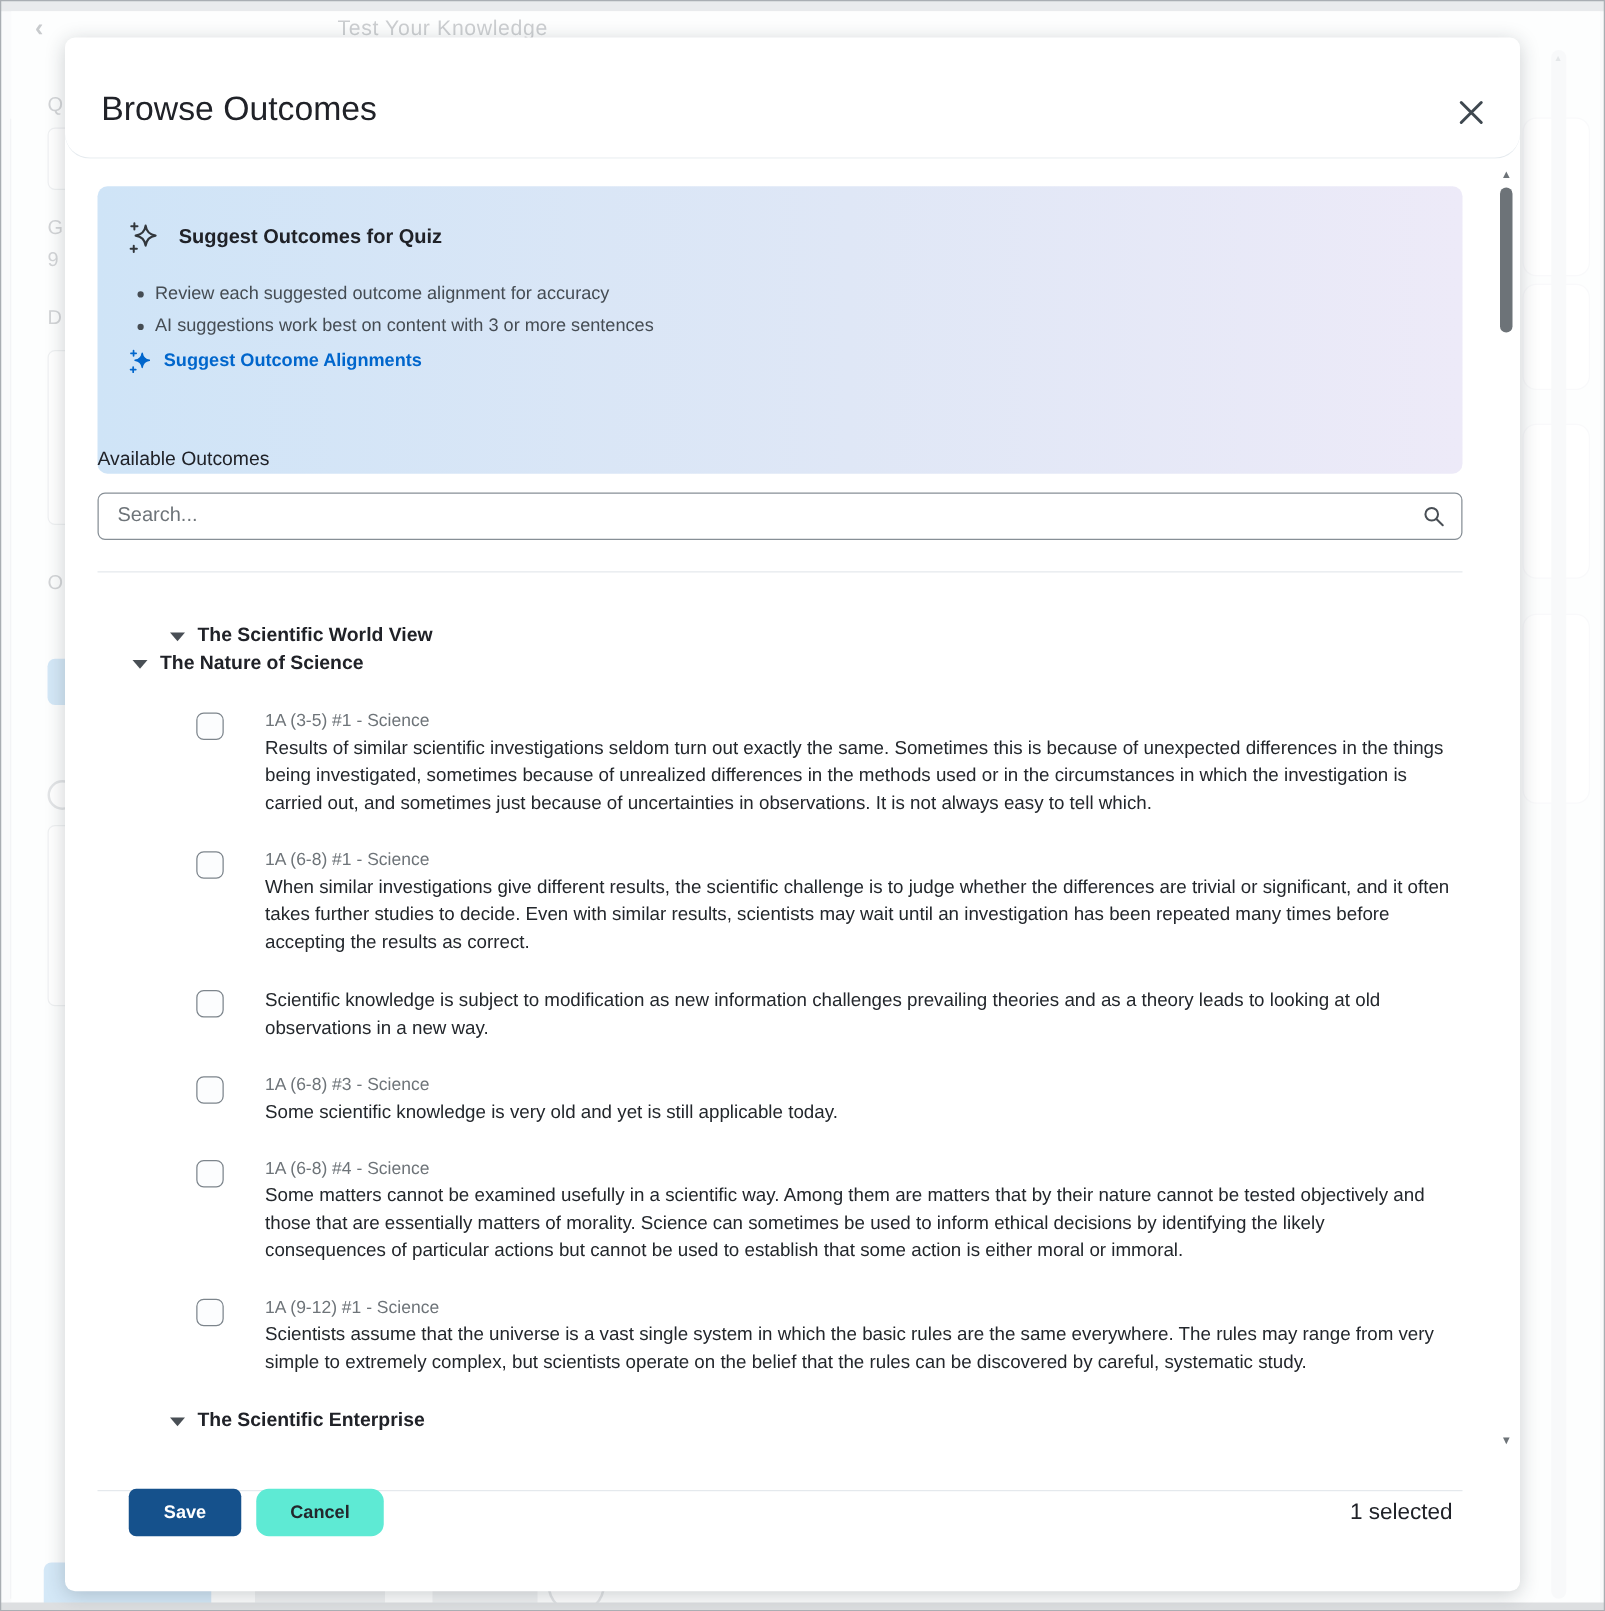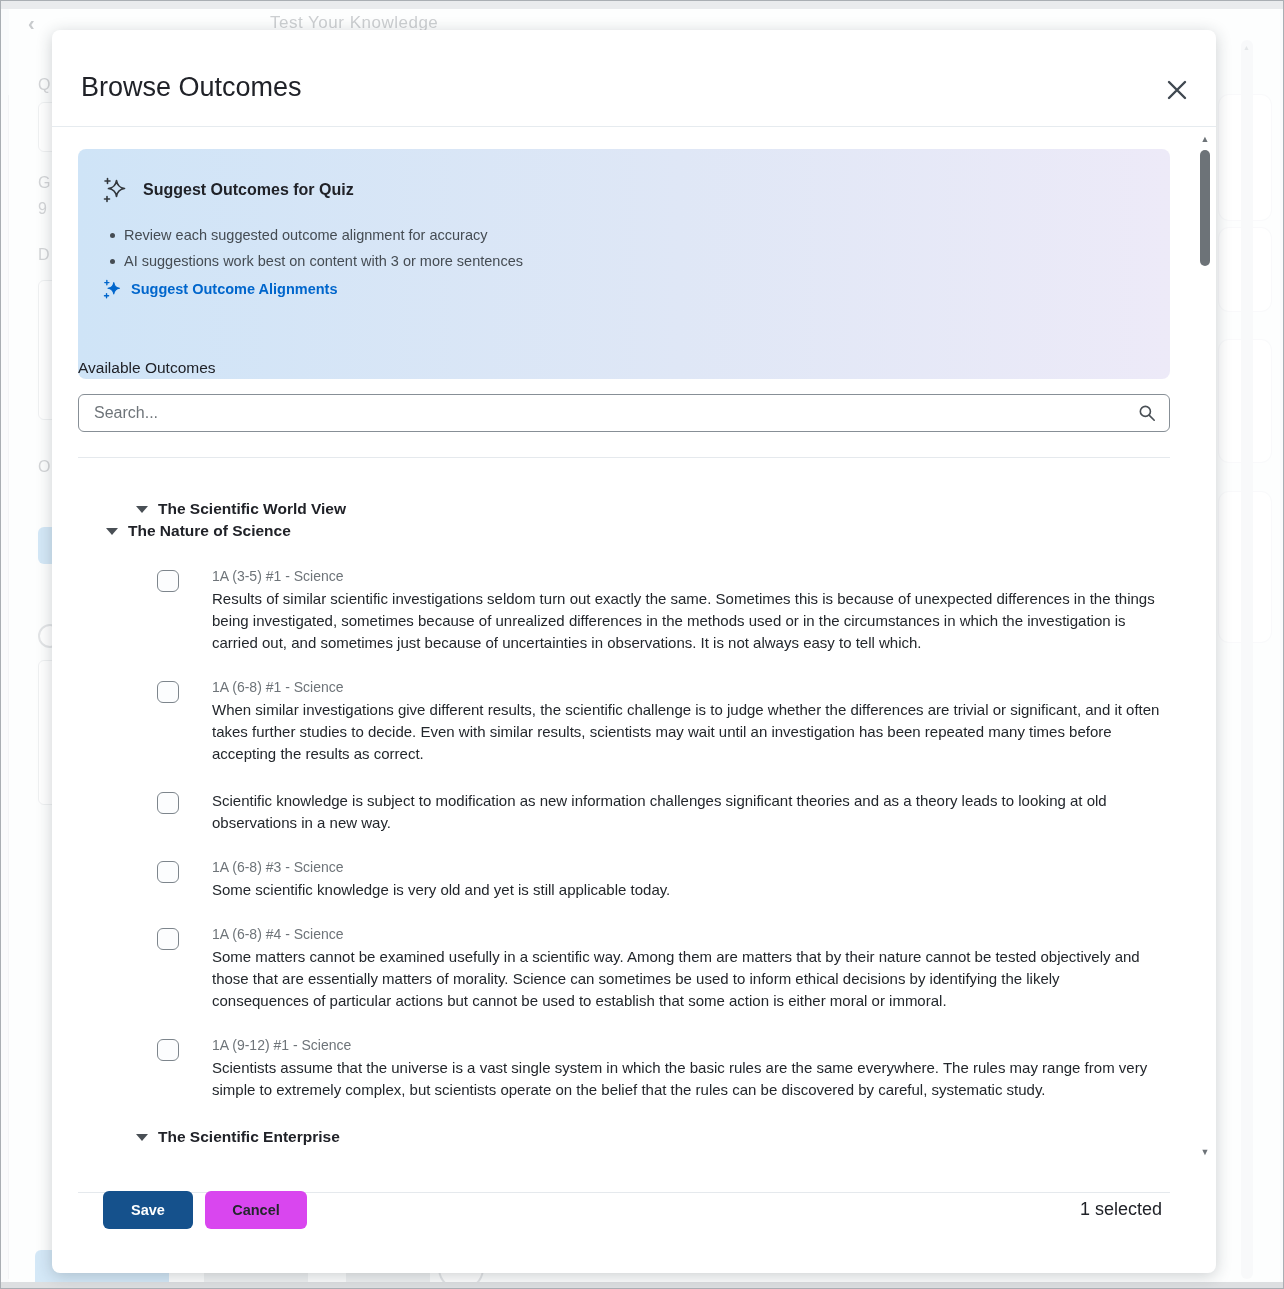--- a/index.html
+++ b/index.html
@@ -39,21 +39,21 @@
   .bd-pagescroll::before { content: "▲"; position: absolute; top: 4px; left: 2px; font-size: 7px; color: #b9bfc4; }
   .backdrop-overlay { position: absolute; inset: 0; background: rgba(255,255,255,0.62); }
 
   
   .modal {
     position: absolute; left: 52px; top: 30px; width: 1164px; height: 1243px;
     background: #ffffff; border: 1px solid #dcе0e4; border-radius: 8px;
     box-shadow: 0 3px 16px rgba(30,40,50,0.22);
     z-index: 10;
   }
-  .modal-header { position: relative; height: 97px; border-bottom: 1px solid #e6ebef; }
+  .modal-header { position: relative; height: 97px; border-bottom: 1px solid #e6ebef; border-radius: 20px; }
   .modal-title {
     position: absolute; left: 29px; top: 42px; font-size: 27px; color: #202228; font-weight: 400;
   }
   .close-btn {
     position: absolute; right: 24px; top: 46px; width: 30px; height: 30px;
     background: none; border: none; cursor: pointer; color: #3f4850;
   }
   .close-btn svg { width: 24px; height: 24px; }
 
   .modal-body { position: absolute; left: 0; top: 98px; right: 0; bottom: 110px; }
@@ -124,21 +124,21 @@
   .outcome-code { font-size: 14px; line-height: 17px; color: #6e7479; margin-bottom: 3px; }
   .outcome-desc { font-size: 15px; line-height: 22px; color: #23272c; }
 
   
   .modal-footer { position: absolute; left: 0; bottom: 0; right: 0; height: 110px; }
   .btn {
     font-family: "Liberation Sans", sans-serif; font-size: 14.5px; font-weight: bold;
     border: none; border-radius: 6px; height: 38px; cursor: pointer;
   }
   .btn-save { position: absolute; left: 51px; top: 28px; width: 90px; background: #15518c; color: #ffffff; }
-  .btn-cancel { position: absolute; left: 153px; top: 28px; width: 102px; background: #d946ef; color: #23272c; }
+  .btn-cancel { position: absolute; left: 153px; top: 28px; width: 102px; background: #5eead4; color: #23272c; border-radius: 10px; }
   .selected-count { position: absolute; right: 54px; top: 36px; font-size: 18px; color: #202228; }
 </style>
 </head>
 <body>
 
 <div class="backdrop">
   <div class="bd-topstrip"></div>
   <div class="bd-page"></div>
   <div class="bd-vline"></div>
   <span class="bd-chevron">‹</span>
@@ -242,21 +242,21 @@
           <div class="checkbox" role="checkbox" aria-checked="false"></div>
           <div class="outcome-text">
             <div class="outcome-code">1A (6-8) #1 - Science</div>
             <div class="outcome-desc">When similar investigations give different results, the scientific challenge is to judge whether the differences are trivial or significant, and it often takes further studies to decide. Even with similar results, scientists may wait until an investigation has been repeated many times before accepting the results as correct.</div>
           </div>
         </div>
 
         <div class="outcome-item">
           <div class="checkbox" role="checkbox" aria-checked="false"></div>
           <div class="outcome-text">
-            <div class="outcome-desc">Scientific knowledge is subject to modification as new information challenges significant theories and as a theory leads to looking at old observations in a new way.</div>
+            <div class="outcome-desc">Scientific knowledge is subject to modification as new information challenges prevailing theories and as a theory leads to looking at old observations in a new way.</div>
           </div>
         </div>
 
         <div class="outcome-item">
           <div class="checkbox" role="checkbox" aria-checked="false"></div>
           <div class="outcome-text">
             <div class="outcome-code">1A (6-8) #3 - Science</div>
             <div class="outcome-desc">Some scientific knowledge is very old and yet is still applicable today.</div>
           </div>
         </div>

